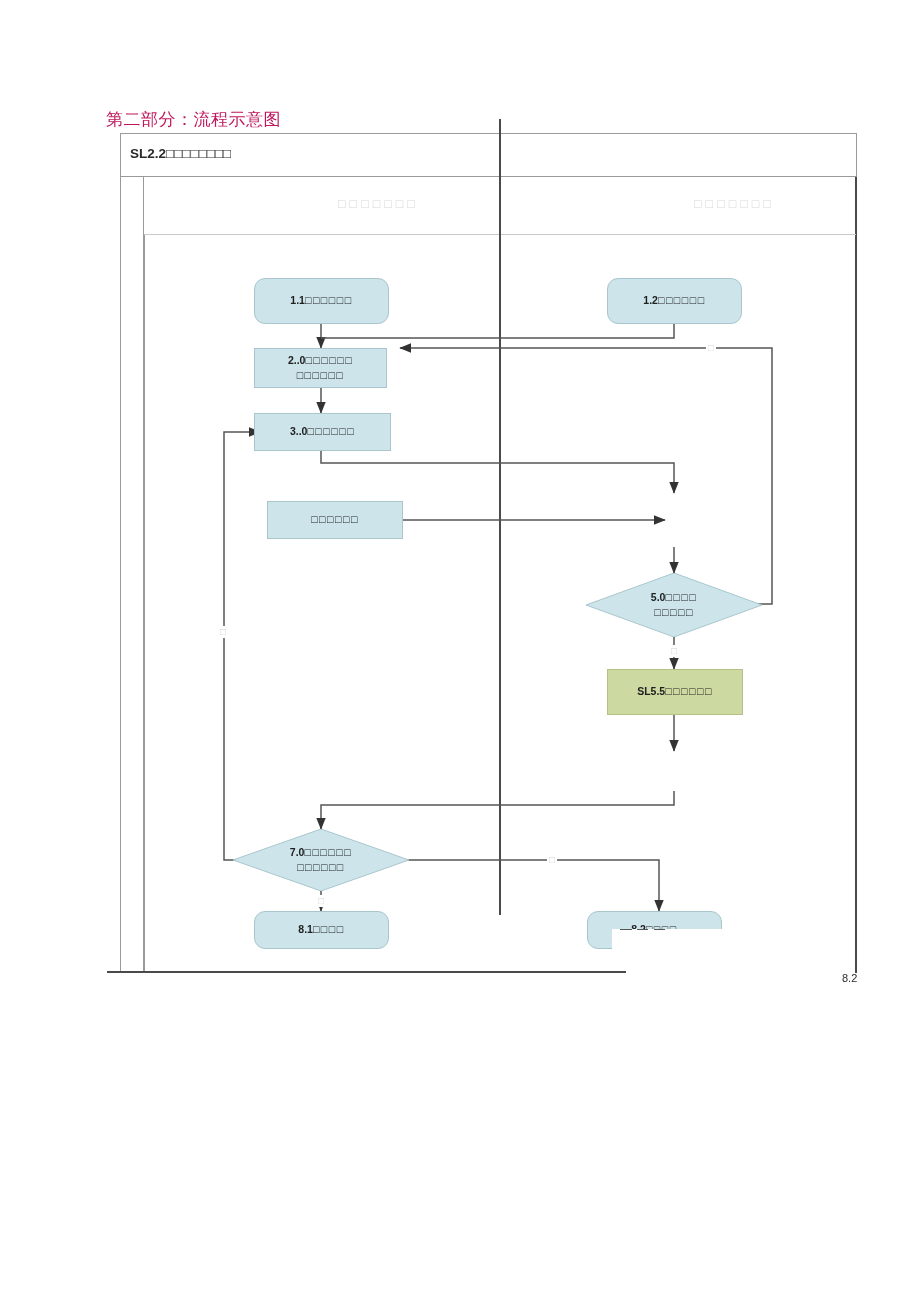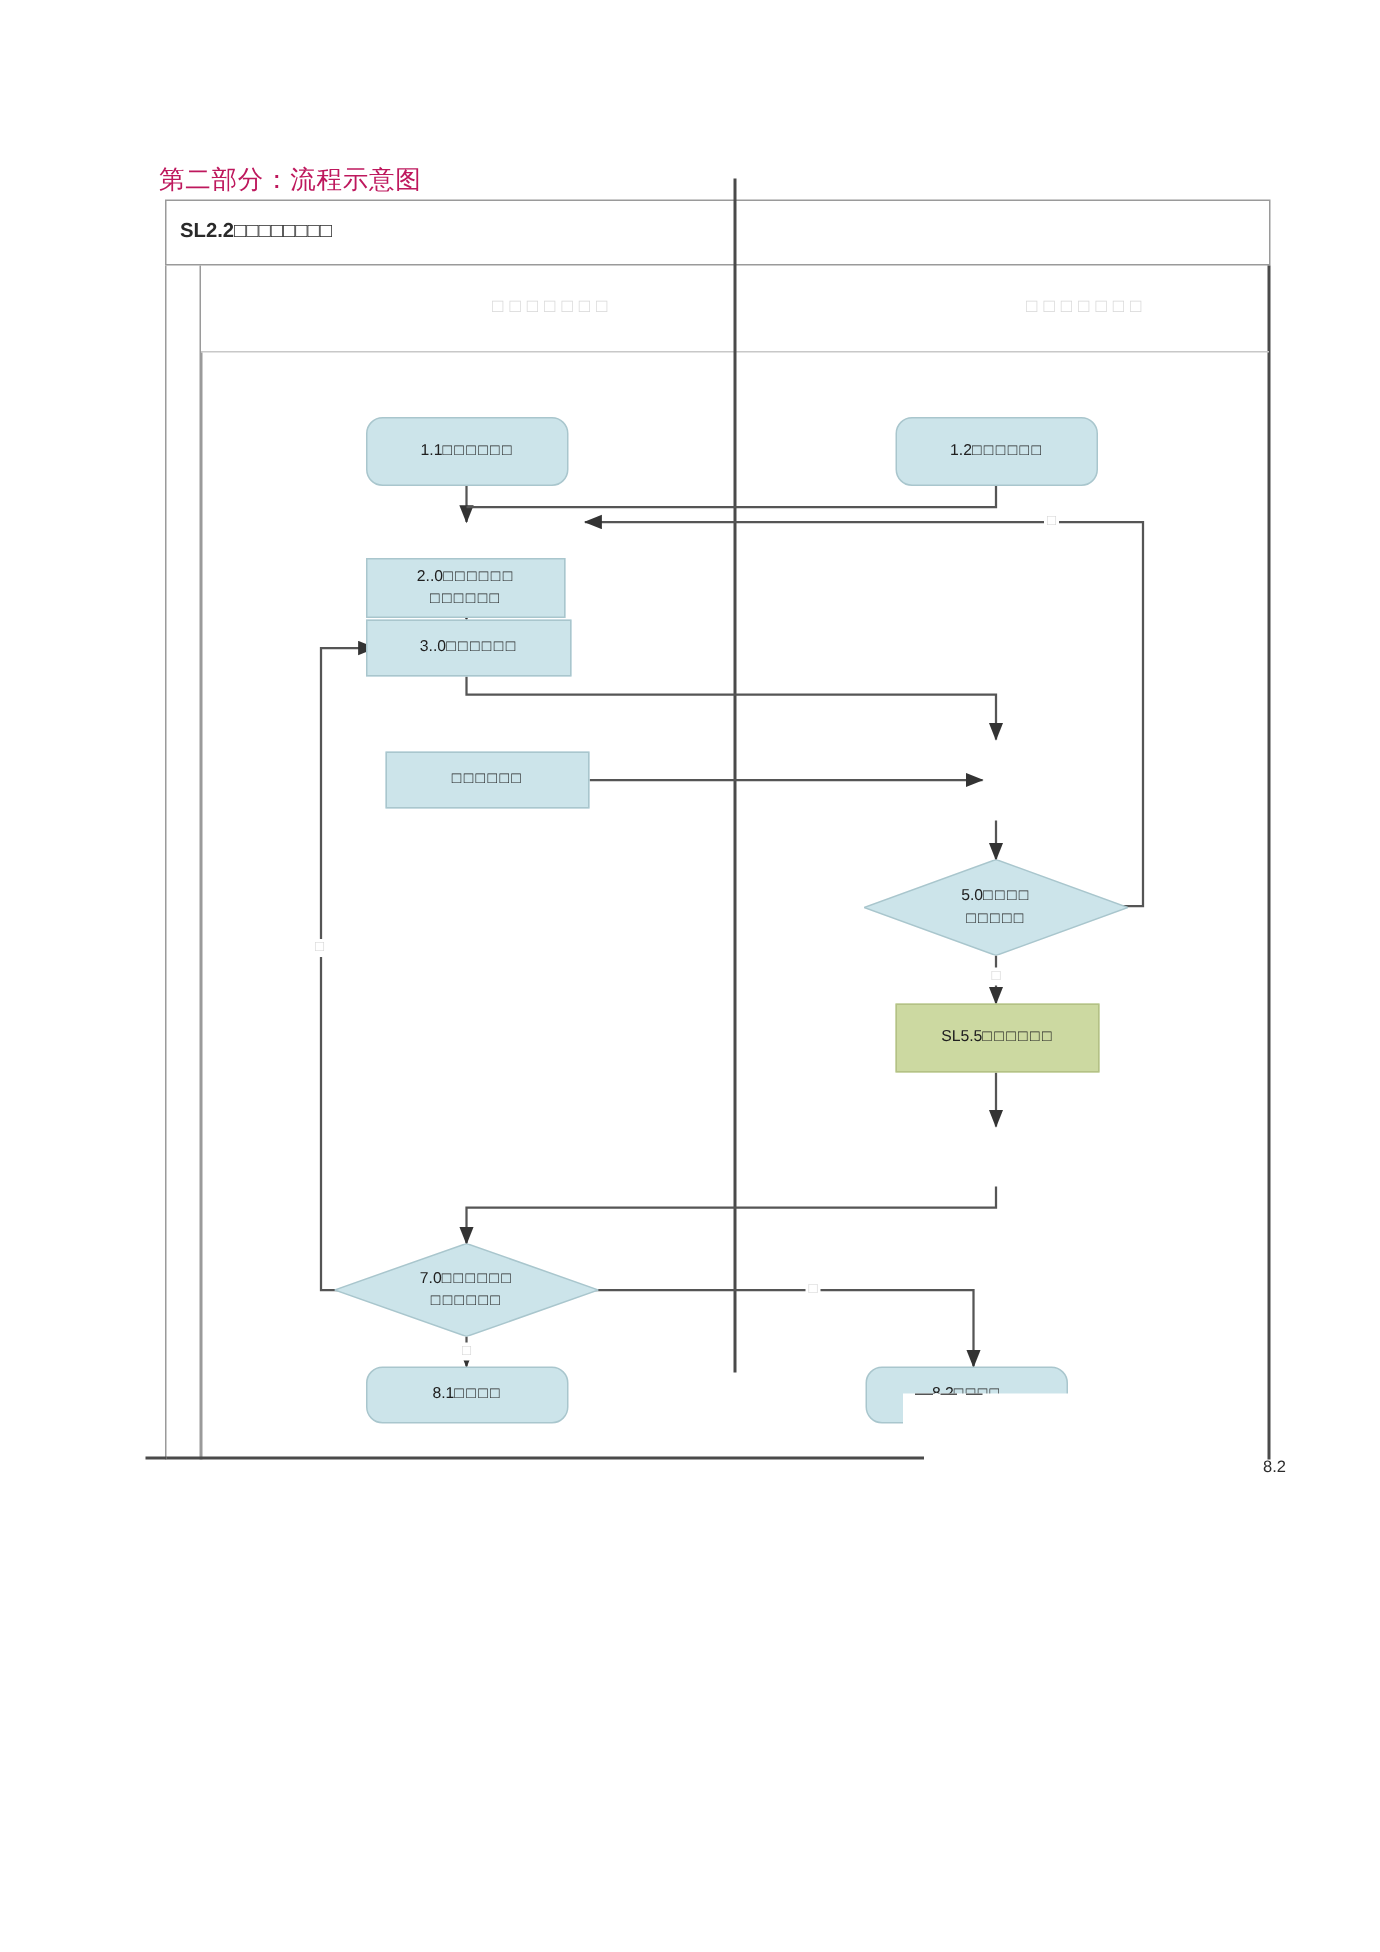--- a/index.html
+++ b/index.html
@@ -23,21 +23,21 @@
     font-family: "Liberation Serif", serif;
     font-size: 17px;
     color: #be185d;
     letter-spacing: 0.5px;
     white-space: nowrap;
   }
 
   
   #diagram-frame {
     position: absolute;
-    left: 110px;
+    left: 120px;
     top: 133px;
     width: 737px;
     height: 840px;
   }
 
   
   #frame-header {
     position: absolute;
     left: 0; top: 0;
     width: 737px;
@@ -155,21 +155,21 @@
     color: #202020;
     background: #cce4ea;
     border: 1px solid #a9c6cd;
     line-height: 1.45;
     letter-spacing: 1.6px;
     white-space: pre-line;
   }
   .node.rounded { border-radius: 11px; }
   .node.green   { background: #ccd9a1; border-color: #b4c186; }
 
-  .node-num { font-weight: 400; letter-spacing: 0; text-align: right; }
+  .node-num { font-weight: 700; letter-spacing: 0; text-align: right; }
 
   
   .diamond-wrap {
     position: absolute;
     display: flex;
     align-items: center;
     justify-content: center;
   }
   .diamond-shape {
     position: absolute;
@@ -281,21 +281,21 @@
   </svg>
 
   <div class="node rounded" style="left:134px; top:145px; width:135px; height:46px;">
     <span><span class="node-num">1.1</span><span>□□□□□□</span></span>
   </div>
 
   <div class="node rounded" style="left:487px; top:145px; width:135px; height:46px;">
     <span><span class="node-num">1.2</span><span>□□□□□□</span></span>
   </div>
 
-  <div class="node" style="left:134px; top:215px; width:133px; height:40px;margin-top:24px;">
+  <div class="node" style="left:134px; top:215px; width:133px; height:40px;">
     <span><span class="node-num">2..0</span><span>□□□□□□
 □□□□□□</span></span>
   </div>
 
   <div class="node" style="left:134px; top:280px; width:137px; height:38px;">
     <span><span class="node-num">3..0</span><span>□□□□□□</span></span>
   </div>
 
   <div class="node" style="left:147px; top:368px; width:136px; height:38px;">
     <span><span class="node-num"></span><span>□□□□□□</span></span>

